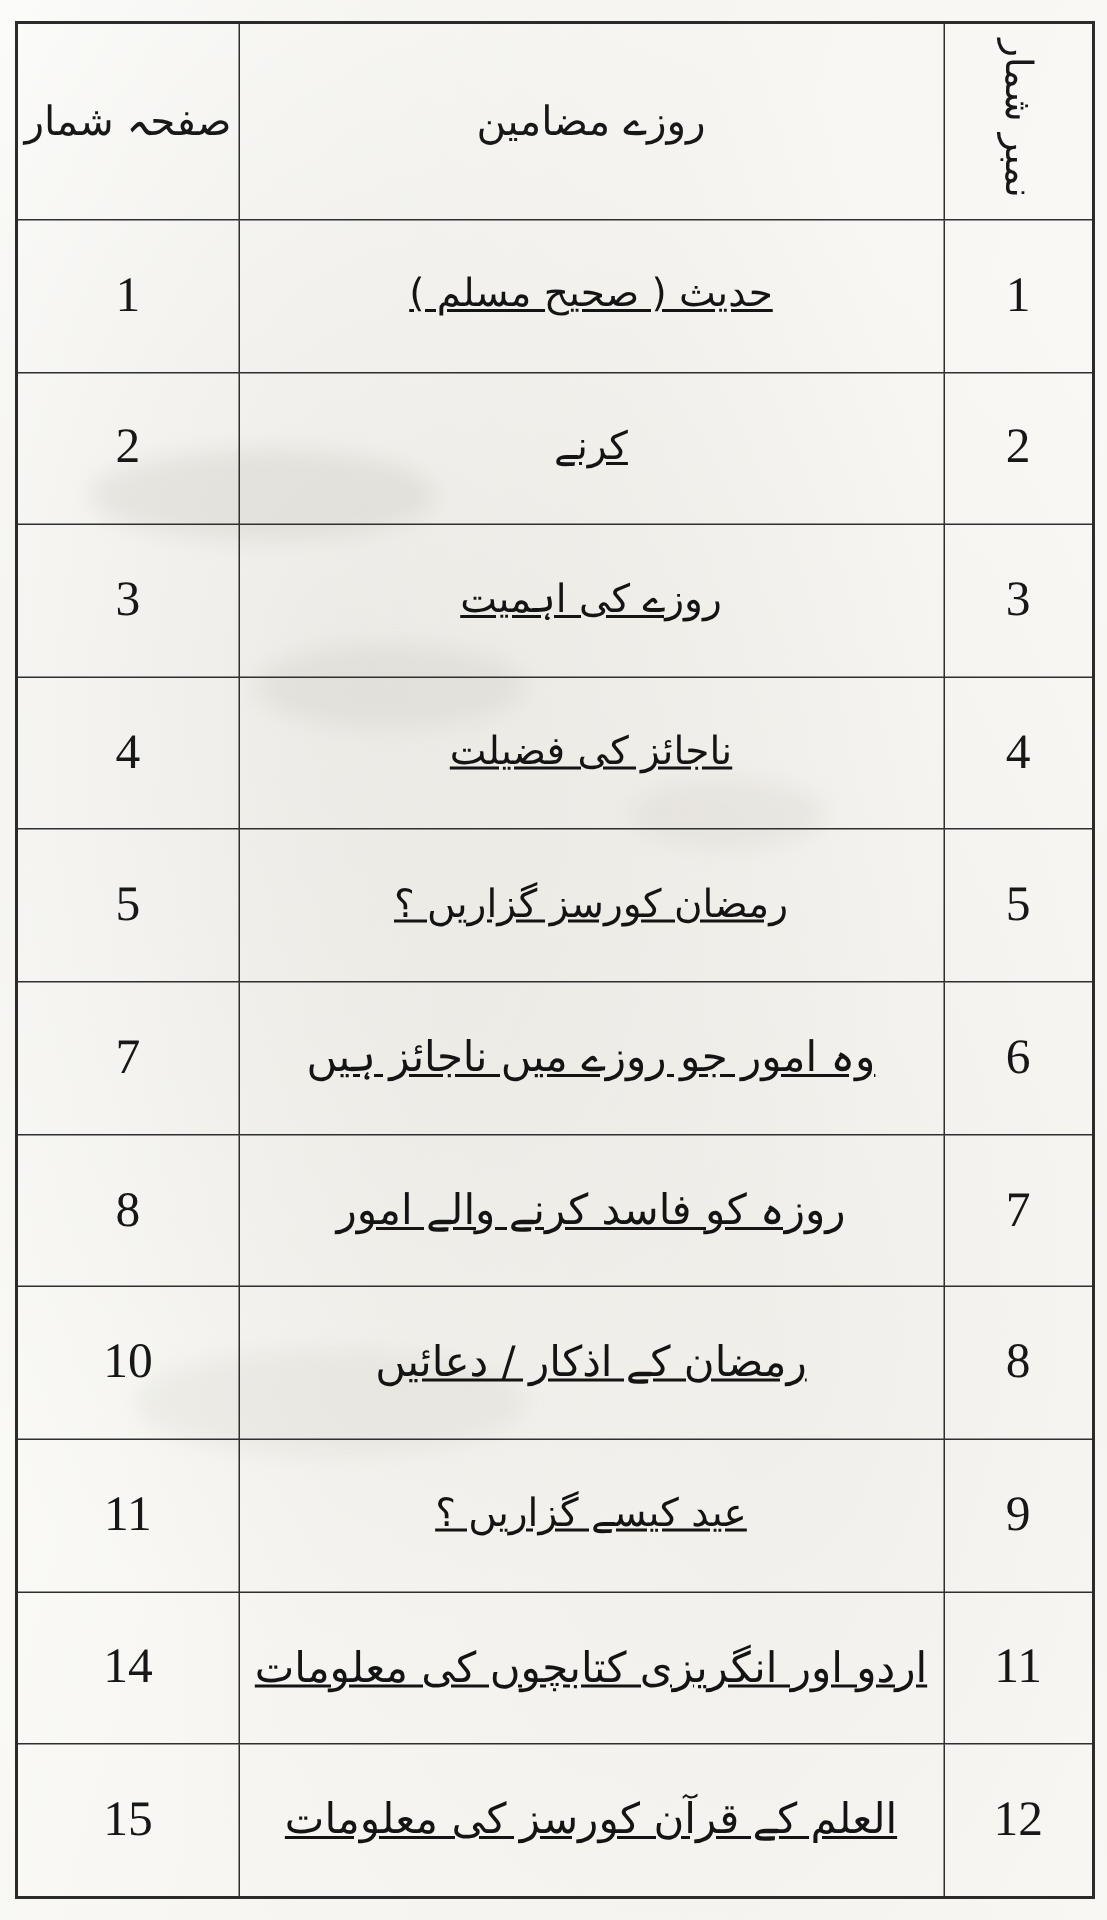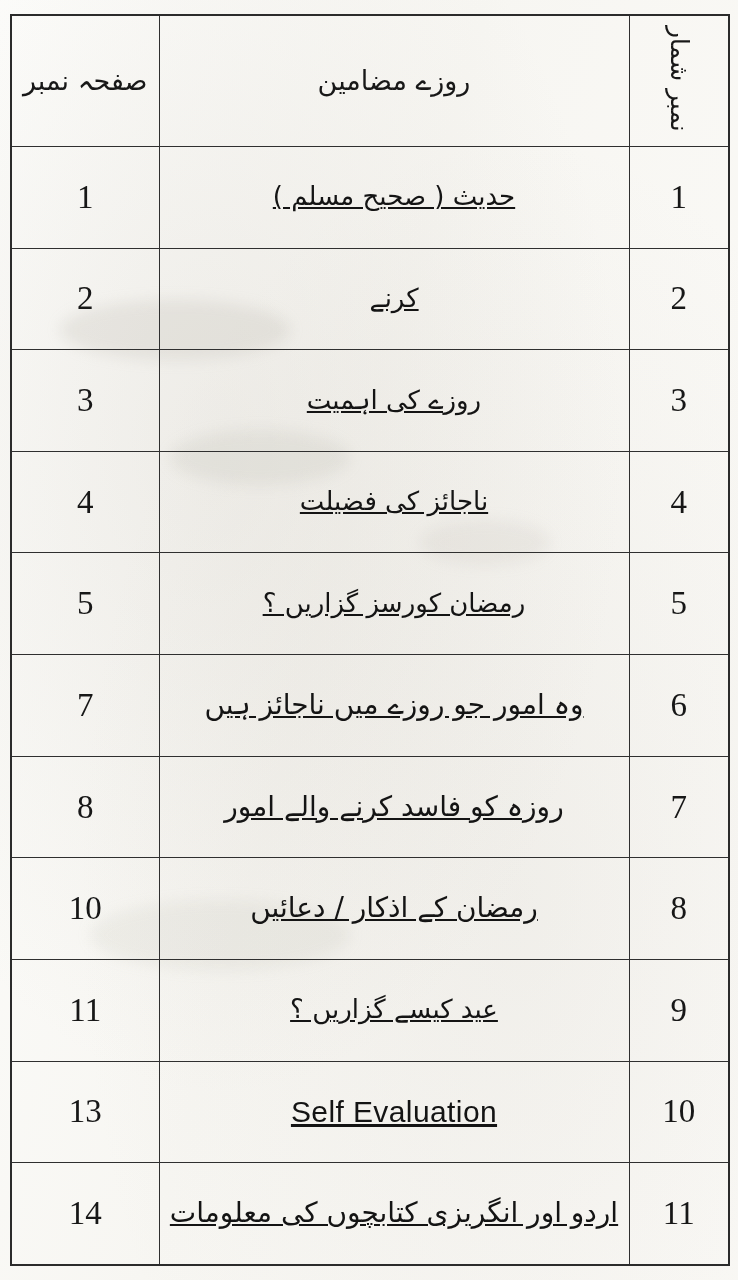--- a/index.html
+++ b/index.html
@@ -118,21 +118,21 @@
 
   <table class="toc-table">
     <colgroup>
       <col class="c-page">
       <col class="c-title">
       <col class="c-num">
     </colgroup>
     <tbody id="toc-body">
       <tr class="hdr-row">
         <td>
-          <span class="hdr-urdu">صفحہ نمبر</span>
+          <span class="hdr-urdu">صفحہ شمار</span>
         </td>
         <td>
           <span class="hdr-urdu">روزے مضامین</span>
         </td>
         <td>
           <span class="hdr-vert">نمبر شمار</span>
         </td>
       </tr>
     <tr class="row">
           <td class="cell-page">1</td>
@@ -173,24 +173,24 @@
           <td class="cell-page">10</td>
           <td class="cell-title small">رمضان کے اذکار / دعائیں</td>
           <td class="cell-num">8</td>
         </tr>
         <tr class="row">
           <td class="cell-page">11</td>
           <td class="cell-title">عید کیسے گزاریں ؟</td>
           <td class="cell-num">9</td>
         </tr>
         <tr class="row">
-          <td class="cell-page">13</td>
-          <td class="cell-title latin">Self Evaluation</td>
-          <td class="cell-num">10</td>
-        </tr>
-        <tr class="row">
           <td class="cell-page">14</td>
           <td class="cell-title small">اردو اور انگریزی کتابچوں کی معلومات</td>
           <td class="cell-num">11</td>
+        </tr>
+        <tr class="row">
+          <td class="cell-page">15</td>
+          <td class="cell-title small">العلم کے قرآن کورسز کی معلومات</td>
+          <td class="cell-num">12</td>
         </tr>
       </tbody>
   </table>
 </div>
 
 </body></html>

